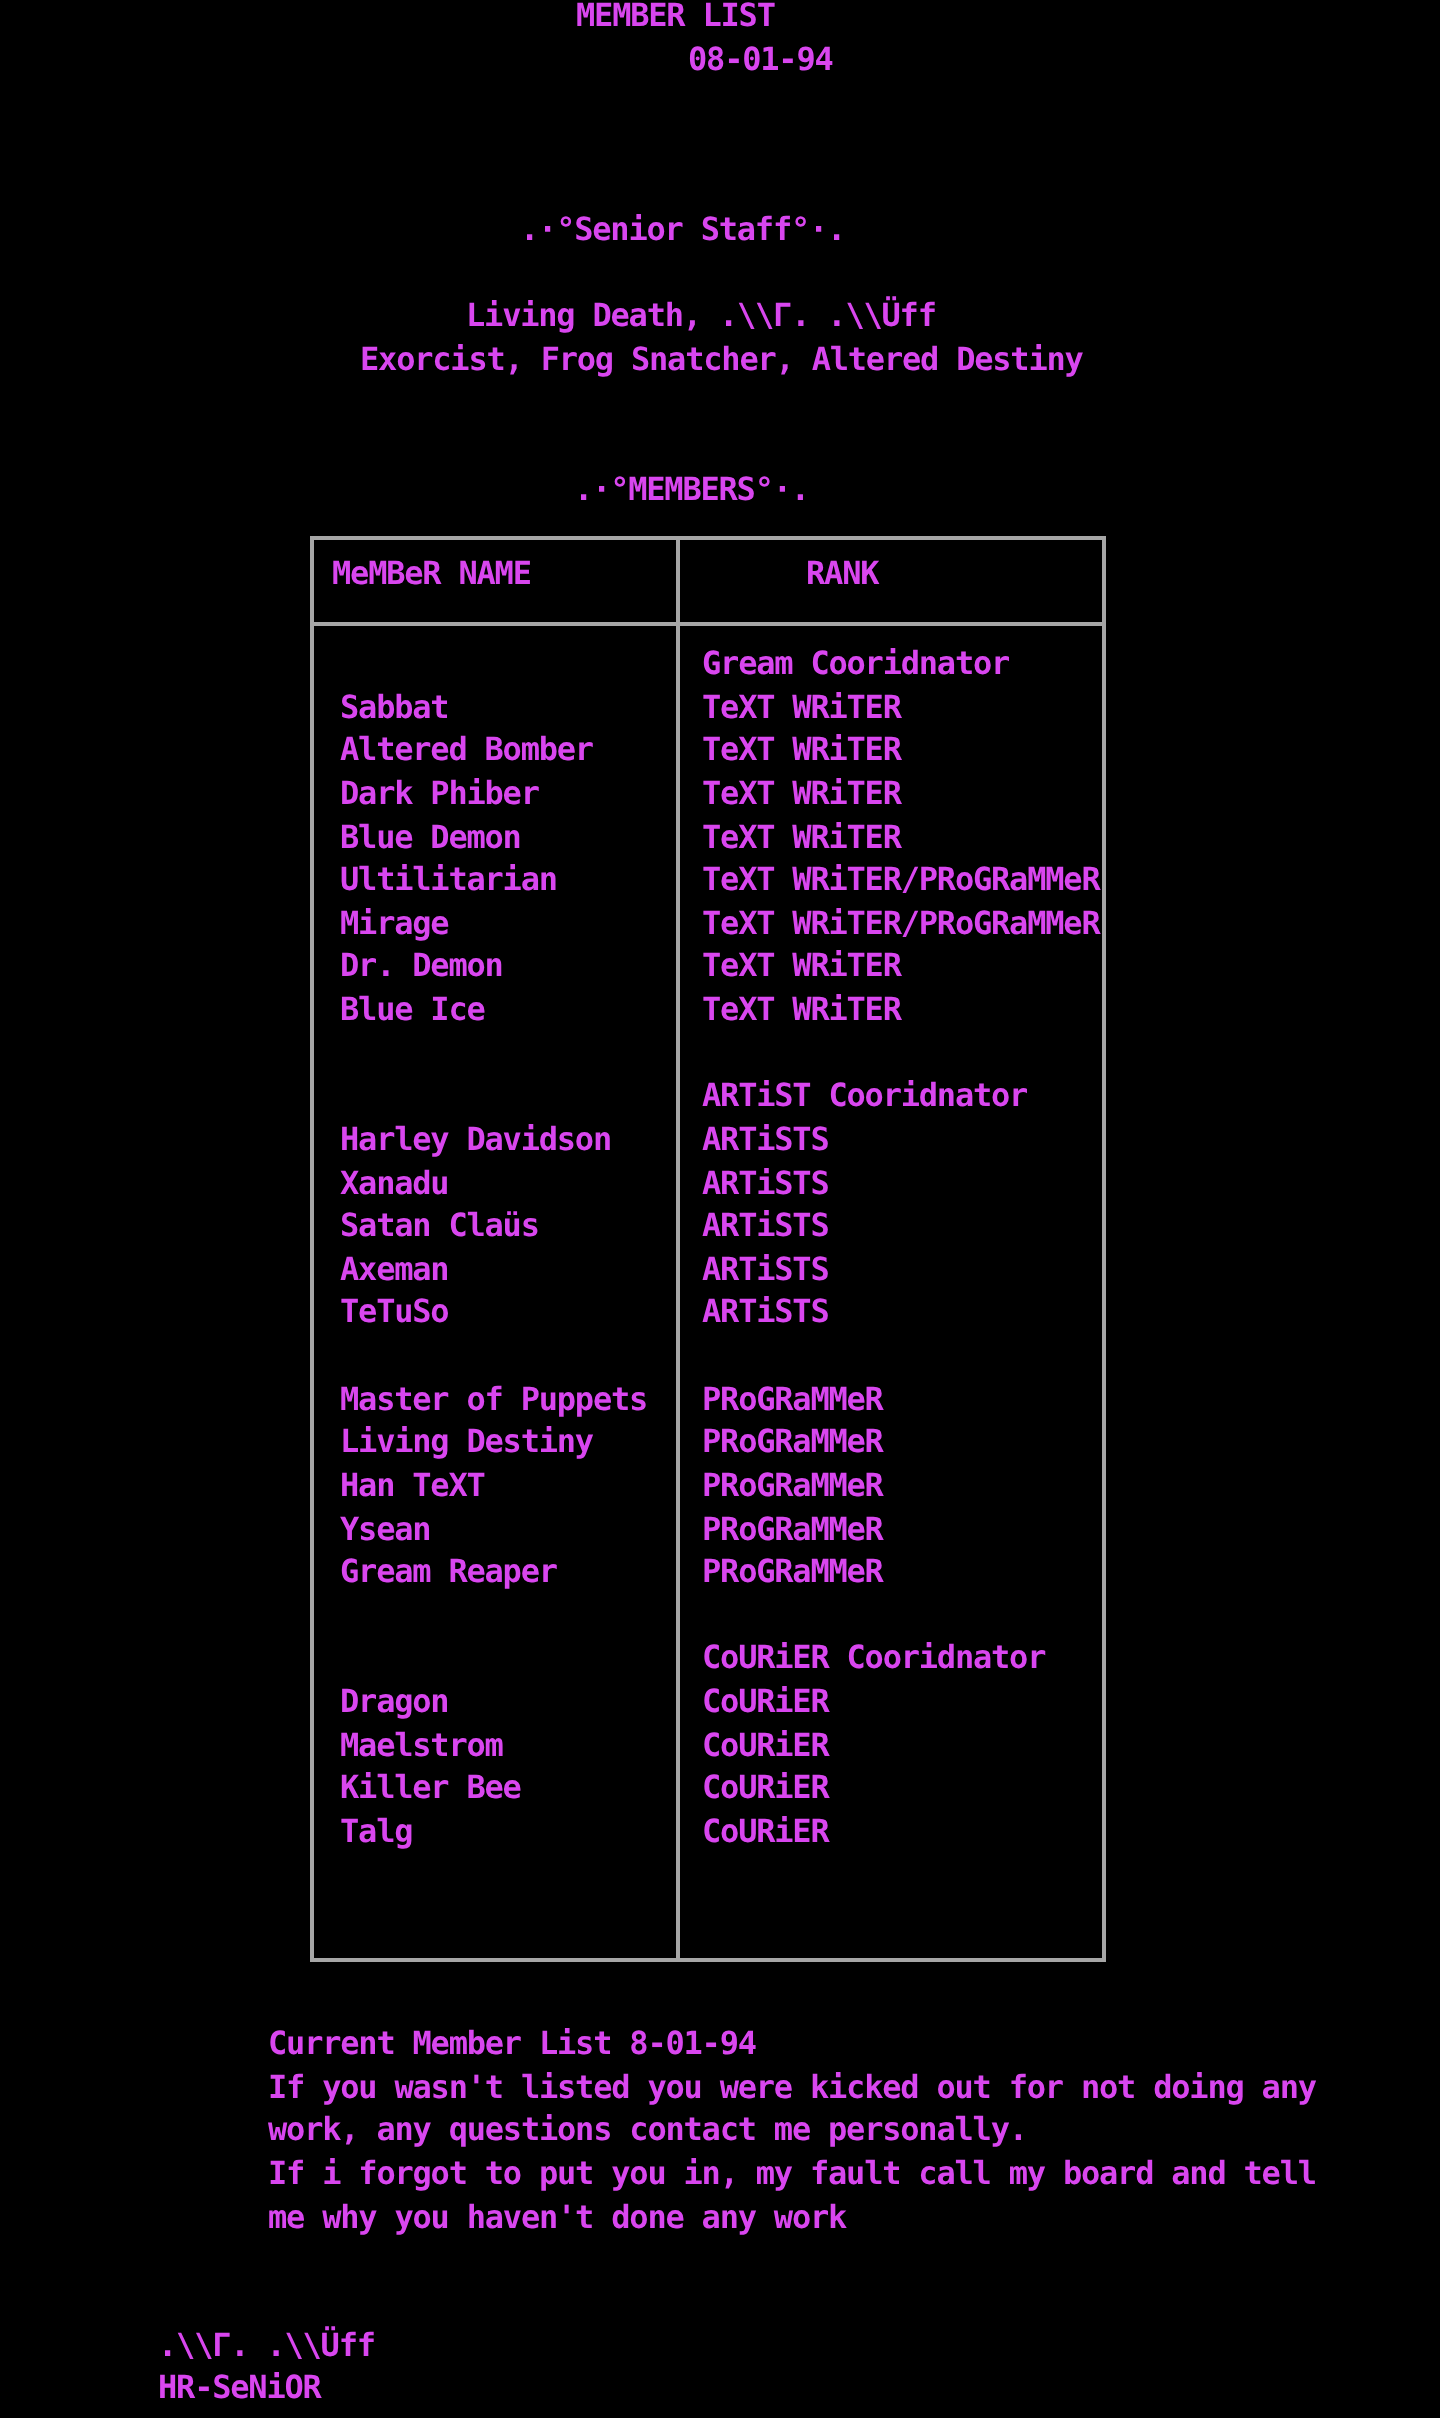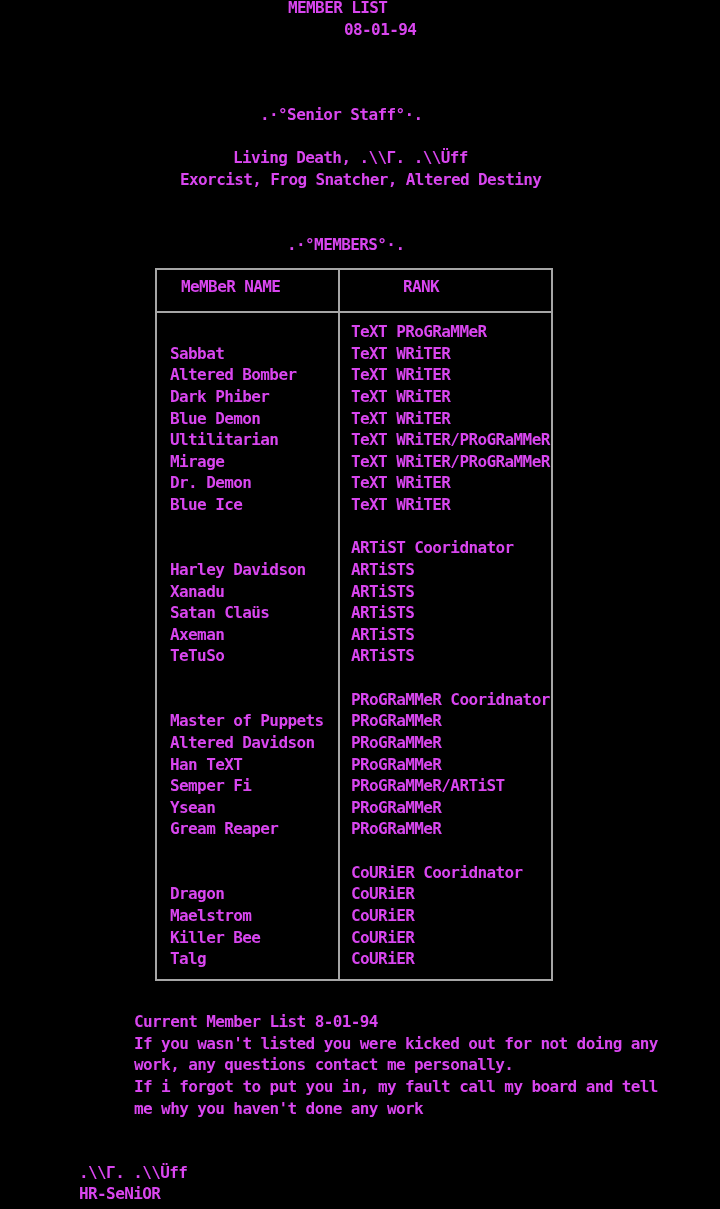--- a/index.html
+++ b/index.html
@@ -18,21 +18,21 @@
   .line{position:absolute;white-space:pre;}
 
   
   .member-table{
     position:absolute;left:155px;top:268px;
     width:394px;height:709px;
     border:2px solid #a6a6a6;
   }
   .col-divider{position:absolute;left:181px;top:0;width:2px;height:100%;background:#a6a6a6;}
   .head-sep{position:absolute;left:0;top:41px;width:100%;height:2px;background:#a6a6a6;}
-  .th-name{position:absolute;left:24px;top:6px;white-space:pre;}
+  .th-name{position:absolute;left:9px;top:6px;white-space:pre;}
   .th-rank{position:absolute;left:246px;top:6px;white-space:pre;}
   .table-body{position:absolute;left:0;top:51px;width:100%;}
   .trow{position:relative;height:21.64px;}
   .cell-name{position:absolute;left:13px;white-space:pre;text-align:center;}
   .cell-rank{position:absolute;left:194px;white-space:pre;}
 </style>
 </head>
 <body>
 
 <div class="screen">
@@ -47,21 +47,21 @@
   <div class="line" style="left:287px;top:234px;">.·°MEMBERS°·.</div>
 
   <div class="member-table">
     <div class="col-divider"></div>
     <div class="head-sep"></div>
     <div class="th-name">MeMBeR NAME</div>
     <div class="th-rank">RANK</div>
     <div class="table-body" id="table-body">
         <div class="trow">
           <span class="cell-name"></span>
-          <span class="cell-rank">TeXT PRoGRaMMeR</span>
+          <span class="cell-rank">Gream Cooridnator</span>
         </div>
         <div class="trow">
           <span class="cell-name">Sabbat</span>
           <span class="cell-rank">TeXT WRiTER</span>
         </div>
         <div class="trow">
           <span class="cell-name">Altered Bomber</span>
           <span class="cell-rank">TeXT WRiTER</span>
         </div>
         <div class="trow">
@@ -114,38 +114,30 @@
         </div>
         <div class="trow">
           <span class="cell-name">TeTuSo</span>
           <span class="cell-rank">ARTiSTS</span>
         </div>
         <div class="trow">
           <span class="cell-name"></span>
           <span class="cell-rank"></span>
         </div>
         <div class="trow">
-          <span class="cell-name"></span>
-          <span class="cell-rank">PRoGRaMMeR Cooridnator</span>
-        </div>
-        <div class="trow">
           <span class="cell-name">Master of Puppets</span>
           <span class="cell-rank">PRoGRaMMeR</span>
         </div>
         <div class="trow">
-          <span class="cell-name">Altered Davidson</span>
+          <span class="cell-name">Living Destiny</span>
           <span class="cell-rank">PRoGRaMMeR</span>
         </div>
         <div class="trow">
           <span class="cell-name">Han TeXT</span>
           <span class="cell-rank">PRoGRaMMeR</span>
-        </div>
-        <div class="trow">
-          <span class="cell-name">Semper Fi</span>
-          <span class="cell-rank">PRoGRaMMeR/ARTiST</span>
         </div>
         <div class="trow">
           <span class="cell-name">Ysean</span>
           <span class="cell-rank">PRoGRaMMeR</span>
         </div>
         <div class="trow">
           <span class="cell-name">Gream Reaper</span>
           <span class="cell-rank">PRoGRaMMeR</span>
         </div>
         <div class="trow">

